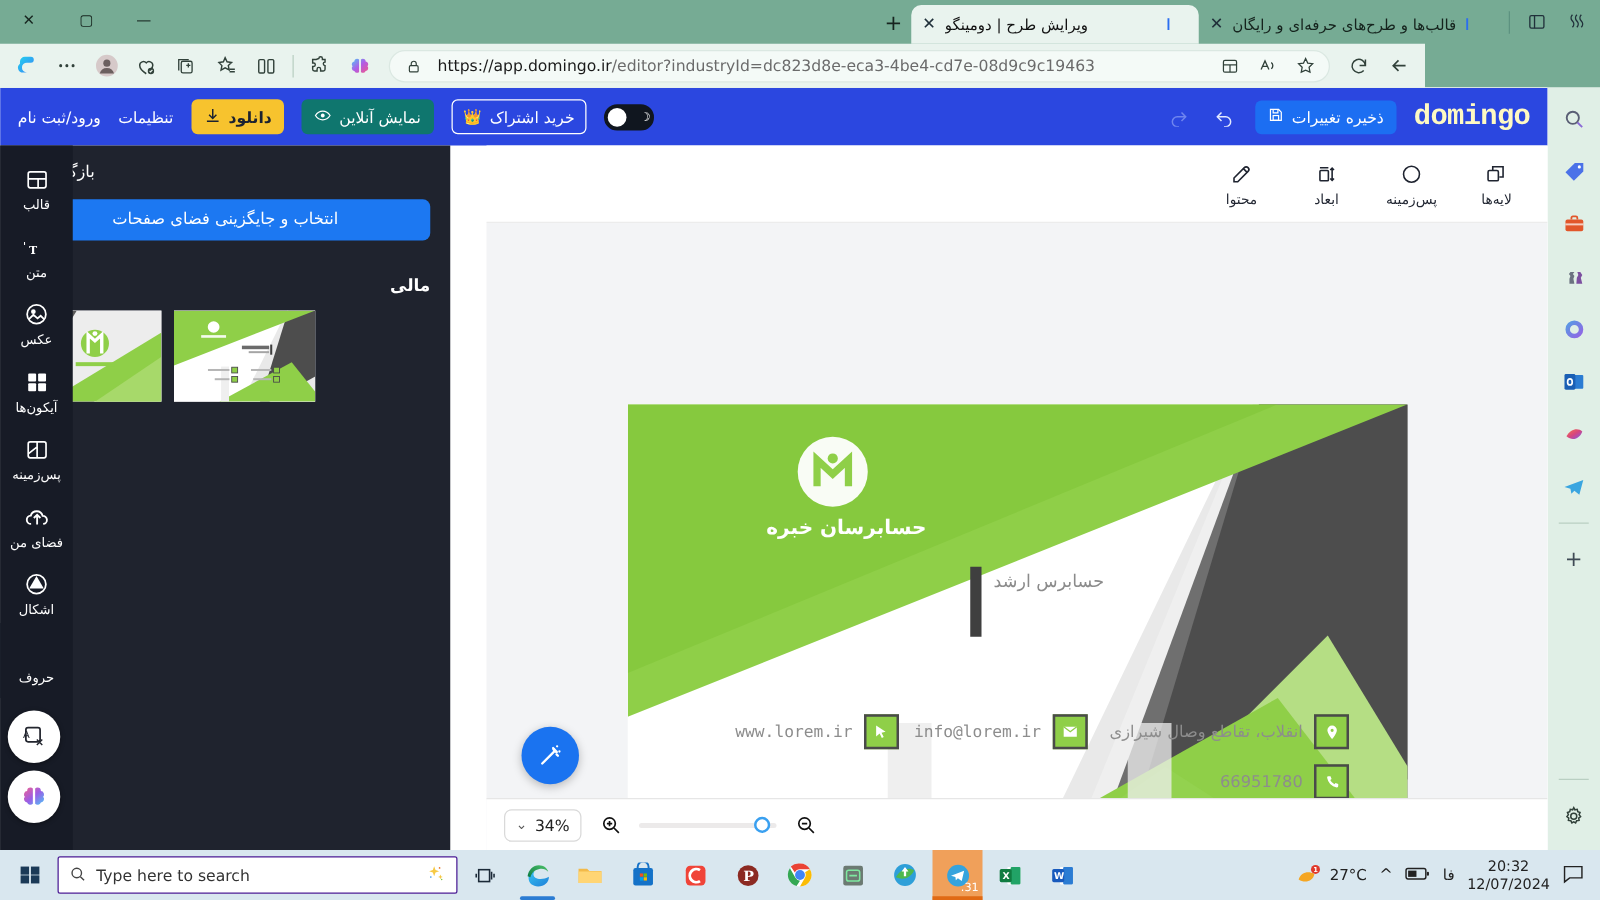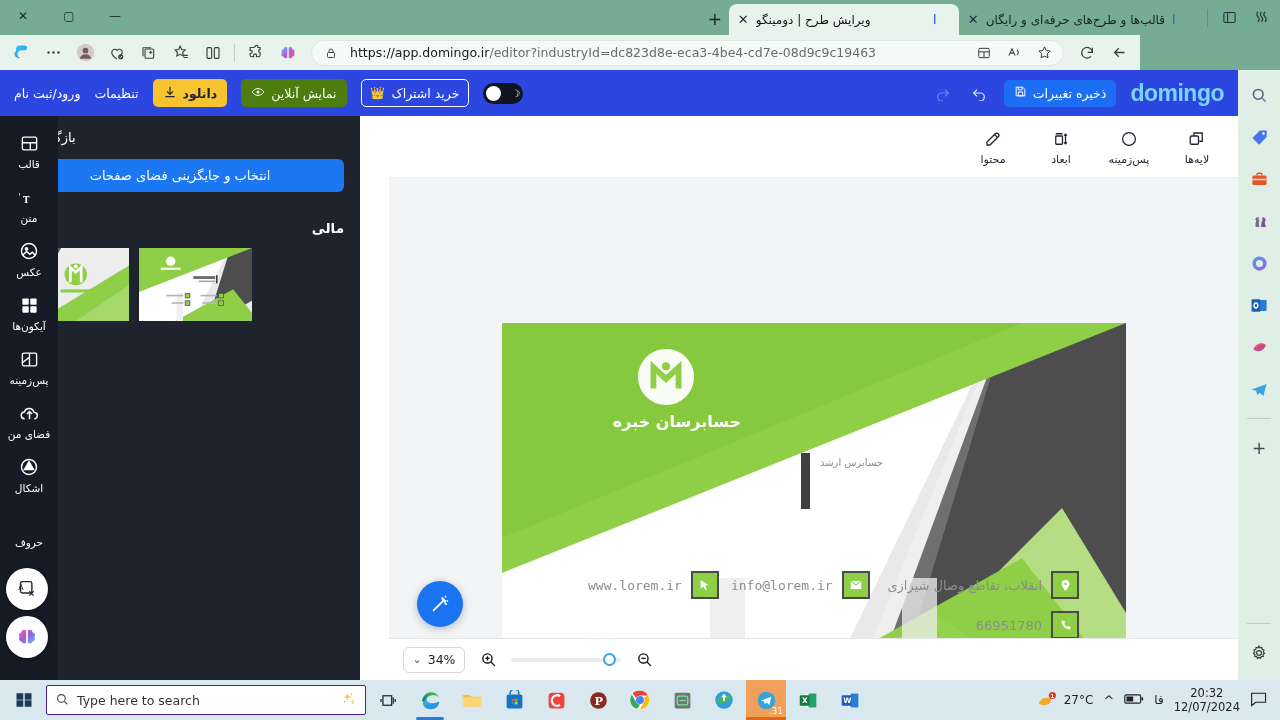--- a/index.html
+++ b/index.html
@@ -62,39 +62,39 @@
   .edge-sidebar .sb-ico { width:26px; height:26px; display:flex; align-items:center; justify-content:center; }
   .edge-sidebar .sb-div { width:24px; height:1px; background:#b9cfc2; }
   .edge-sidebar .sb-spacer { flex:1 1 auto; }
 
   
   .page { position:absolute; left:0; top:70px; width:1238px; height:610px; background:#fff; overflow:hidden; }
   .dm-header {
     height:46px; background:#2b47e0; display:flex; align-items:center;
     padding:0 14px; gap:14px; color:#fff;
   }
-  .dm-logo { font-size:23px; font-weight:700; letter-spacing:-.5px; color:#7dd3fc; font-family:Liberation Sans, sans-serif; }
+  .dm-logo { font-size:23px; font-weight:700; letter-spacing:-.5px; color:#fef9c3; font-family:Liberation Mono, monospace; }
   .btn-save {
     background:#1c6ef2; color:#fff; border-radius:5px; font-size:12.5px;
     height:27px; display:flex; align-items:center; gap:6px; padding:0 10px;
   }
   .hdr-ico { width:22px; height:22px; display:flex; align-items:center; justify-content:center; color:#c9d4ff; }
   .hdr-spacer { flex:1 1 auto; }
   .toggle-dark {
     width:40px; height:21px; border-radius:11px; background:#10161f;
     display:flex; align-items:center; justify-content:space-between; padding:0 3px;
   }
   .toggle-dark .knob { width:15px; height:15px; border-radius:50%; background:#fff; }
   .toggle-dark .moon { font-size:10px; color:#fff; }
   .btn-outline {
     border:1px solid #fff; border-radius:5px; height:28px; padding:0 9px;
     display:flex; align-items:center; gap:6px; font-size:12.5px; color:#fff;
   }
   .btn-online {
-    background:#4d7c0f; border-radius:5px; height:28px; padding:0 10px;
+    background:#0f766e; border-radius:5px; height:28px; padding:0 10px;
     display:flex; align-items:center; gap:6px; font-size:12.5px; color:#fff;
   }
   .btn-download {
     background:#f7c32e; border-radius:5px; height:28px; padding:0 10px;
     display:flex; align-items:center; gap:6px; font-size:12.5px; color:#1d2330; font-weight:600;
   }
   .hdr-link { font-size:12.5px; color:#fff; }
 
   .dm-body { position:relative; height:564px; }
 
@@ -566,21 +566,21 @@
                   <circle cx="30" cy="30" r="29" fill="#ffffff" opacity=".95"></circle>
                   <path d="M17 42V20l13 12 13-12v22" fill="none" stroke="#8fcf48" stroke-width="6" stroke-linejoin="miter"></path>
                   <circle cx="30" cy="19" r="4.2" fill="#8fcf48"></circle>
                 </svg>
               </div>
               <div style="margin-top:6px;color:#fff;font-size:16px;font-weight:700;">حسابرسان خبره</div>
             </div>
 
             <div style="position:absolute;right:243px;top:130px;display:flex;align-items:flex-start;gap:10px;direction:rtl;">
               <div style="text-align:right;">
-                <div style="font-size:10px;color:#8b8b8b;margin-top:4px;">حسابرس ارشد</div>
+                <div style="font-size:14px;color:#8b8b8b;margin-top:4px;">حسابرس ارشد</div>
               </div>
               <div style="width:9px;height:56px;background:#3f3f3f;"></div>
             </div>
 
             <div style="position:absolute;right:47px;top:248px;display:flex;flex-direction:column;gap:12px;">
               <div style="display:flex;align-items:center;gap:9px;direction:rtl;">
                 <span style="width:28px;height:28px;background:#8fcf48;border:2px solid #4a4a4a;display:flex;align-items:center;justify-content:center;">
                   <svg width="13" height="13" viewBox="0 0 24 24" fill="#fff">
                       <path d="M12 2a7 7 0 00-7 7c0 5 7 13 7 13s7-8 7-13a7 7 0 00-7-7zm0 9.3A2.3 2.3 0 1114.3 9 2.3 2.3 0 0112 11.3z"></path>
                     </svg>

